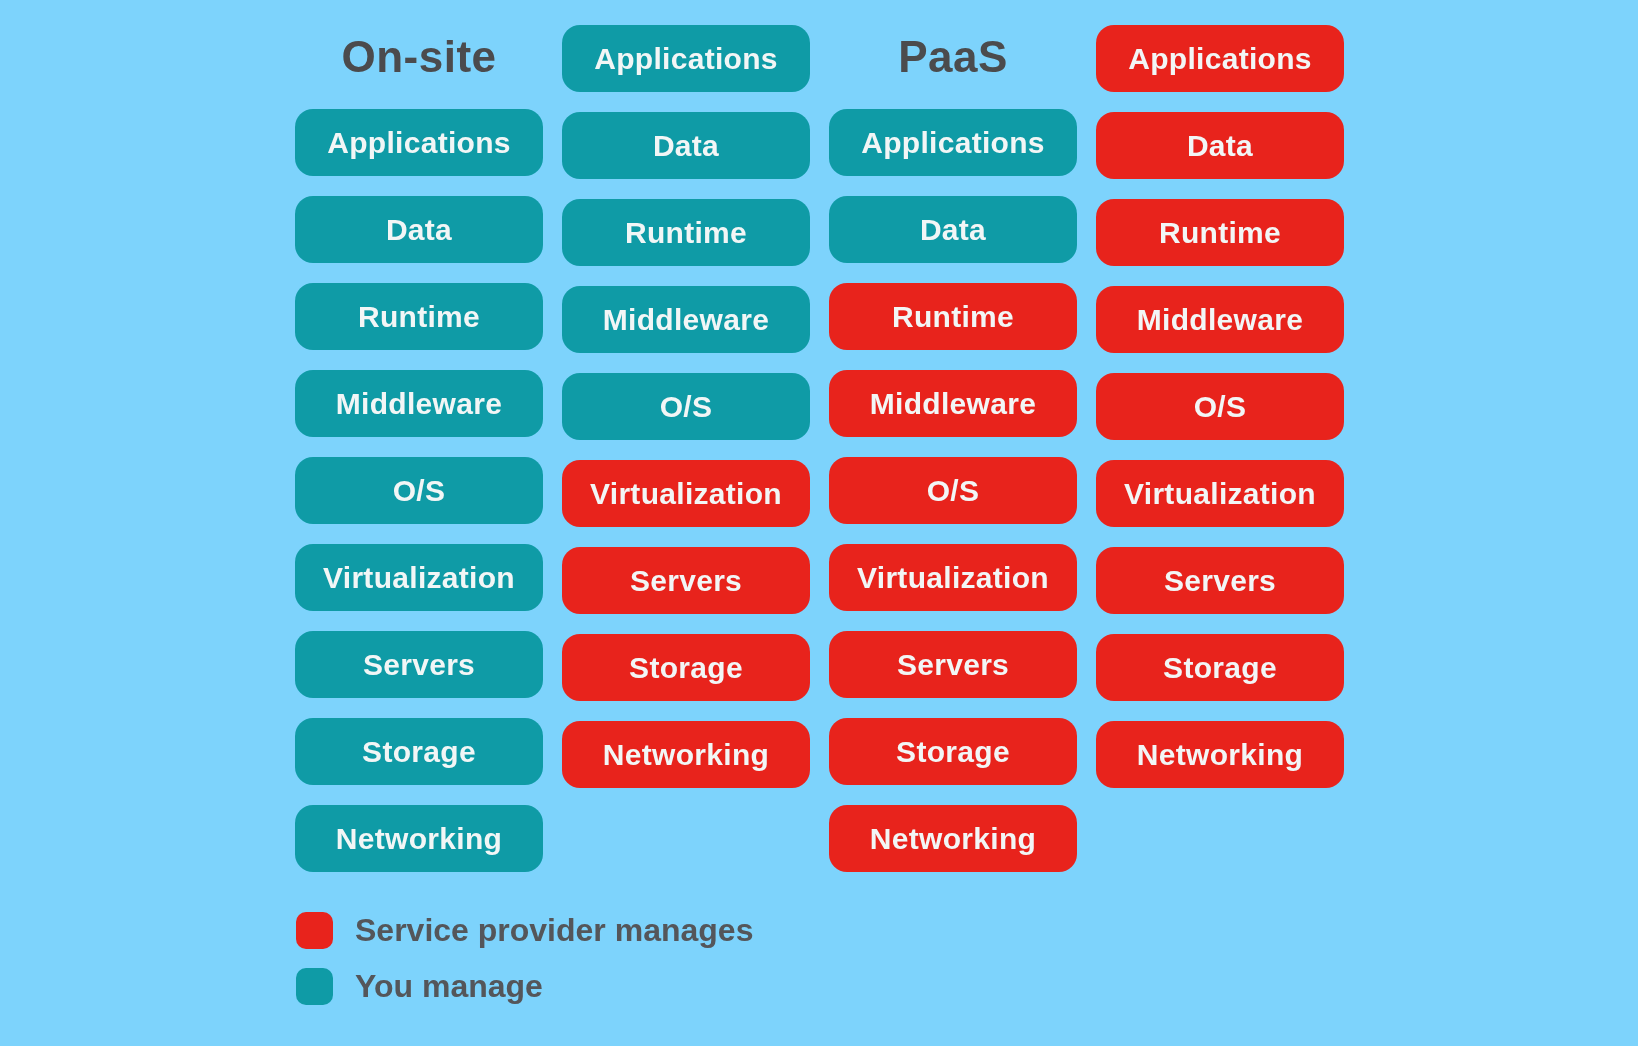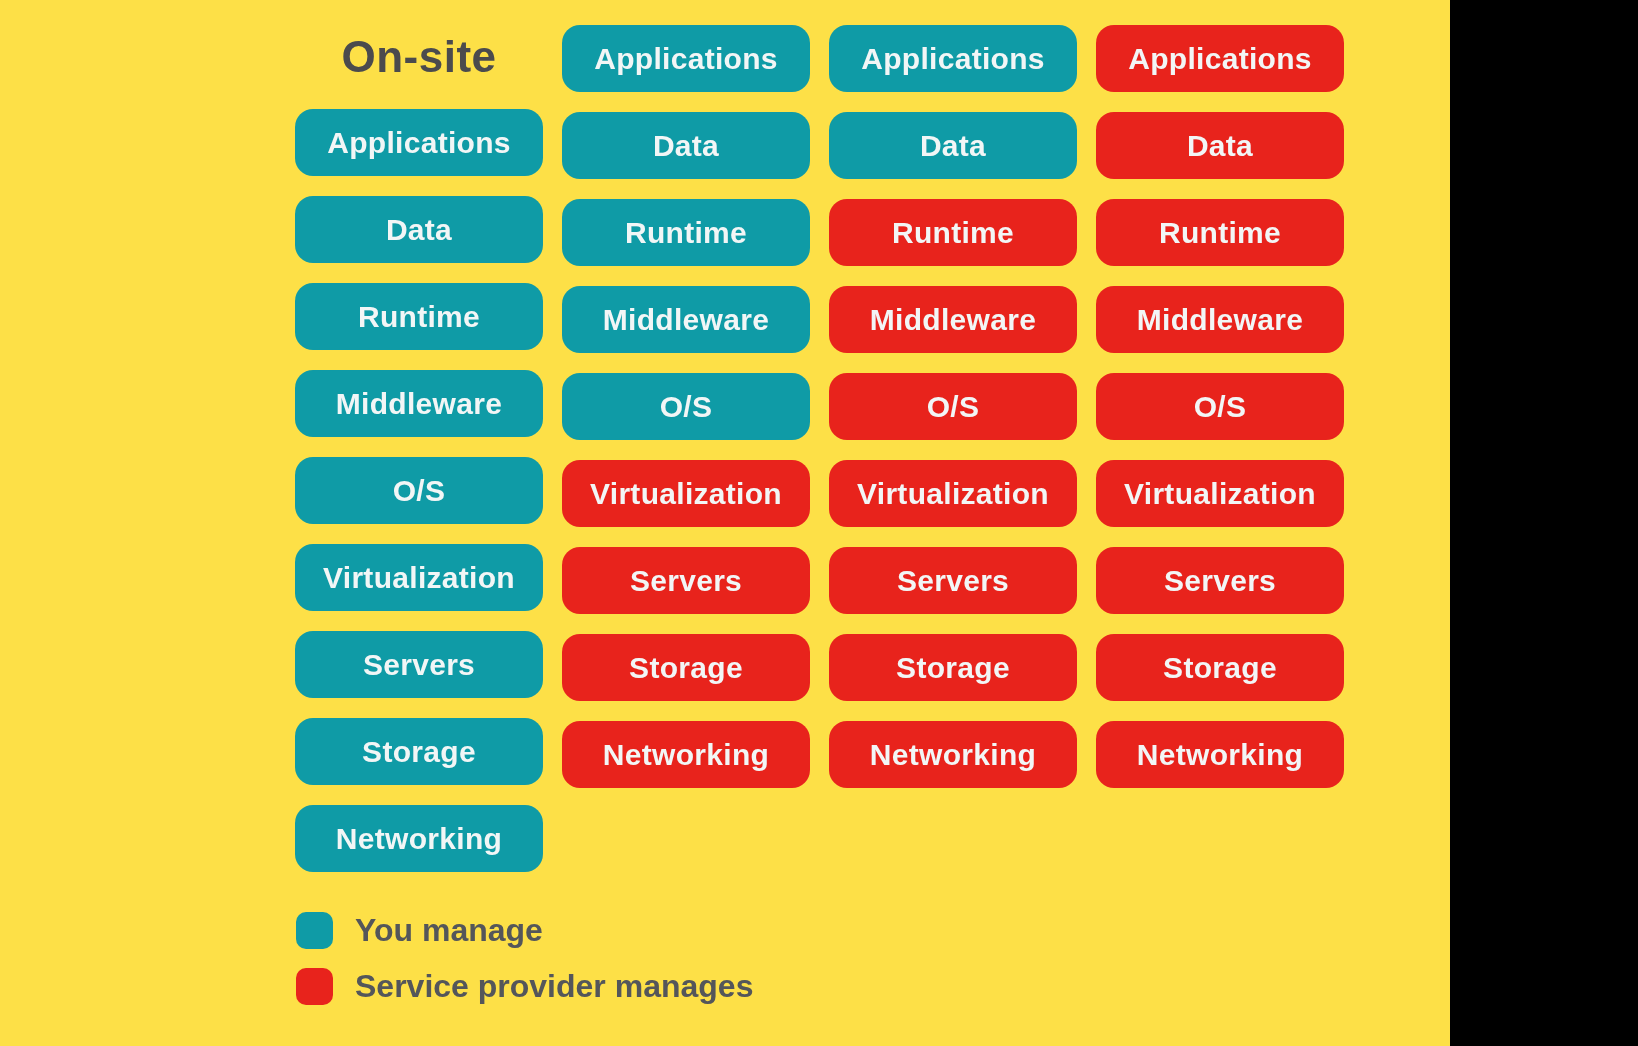--- a/index.html
+++ b/index.html
@@ -8,23 +8,23 @@
   }
   body {
     width: 1638px;
     height: 1046px;
     background: #000000;
     font-family: "Liberation Sans", sans-serif;
     overflow: hidden;
   }
   .stage {
     position: relative;
-    width: 1450px;
+    width: 1638px;
     height: 1046px;
-    background: #fde047;
+    background: #7dd3fc;
   }
   .grid {
     position: absolute;
     left: 295px;
     top: 25px;
     display: flex;
     gap: 19px;
   }
   .column {
     width: 248px;
@@ -98,20 +98,21 @@
         <div class="cell" style="background: rgb(15, 155, 166); color: rgb(242, 246, 246);">Data</div>
         <div class="cell" style="background: rgb(15, 155, 166); color: rgb(242, 246, 246);">Runtime</div>
         <div class="cell" style="background: rgb(15, 155, 166); color: rgb(242, 246, 246);">Middleware</div>
         <div class="cell" style="background: rgb(15, 155, 166); color: rgb(242, 246, 246);">O/S</div>
         <div class="cell" style="background: rgb(232, 35, 28); color: rgb(242, 246, 246);">Virtualization</div>
         <div class="cell" style="background: rgb(232, 35, 28); color: rgb(242, 246, 246);">Servers</div>
         <div class="cell" style="background: rgb(232, 35, 28); color: rgb(242, 246, 246);">Storage</div>
         <div class="cell" style="background: rgb(232, 35, 28); color: rgb(242, 246, 246);">Networking</div>
       </div>
       <div class="column">
+        <div class="col-header" style="color: rgb(75, 75, 77);">PaaS</div>
         <div class="cell" style="background: rgb(15, 155, 166); color: rgb(242, 246, 246);">Applications</div>
         <div class="cell" style="background: rgb(15, 155, 166); color: rgb(242, 246, 246);">Data</div>
         <div class="cell" style="background: rgb(232, 35, 28); color: rgb(242, 246, 246);">Runtime</div>
         <div class="cell" style="background: rgb(232, 35, 28); color: rgb(242, 246, 246);">Middleware</div>
         <div class="cell" style="background: rgb(232, 35, 28); color: rgb(242, 246, 246);">O/S</div>
         <div class="cell" style="background: rgb(232, 35, 28); color: rgb(242, 246, 246);">Virtualization</div>
         <div class="cell" style="background: rgb(232, 35, 28); color: rgb(242, 246, 246);">Servers</div>
         <div class="cell" style="background: rgb(232, 35, 28); color: rgb(242, 246, 246);">Storage</div>
         <div class="cell" style="background: rgb(232, 35, 28); color: rgb(242, 246, 246);">Networking</div>
       </div>
@@ -122,21 +123,21 @@
         <div class="cell" style="background: rgb(232, 35, 28); color: rgb(242, 246, 246);">Middleware</div>
         <div class="cell" style="background: rgb(232, 35, 28); color: rgb(242, 246, 246);">O/S</div>
         <div class="cell" style="background: rgb(232, 35, 28); color: rgb(242, 246, 246);">Virtualization</div>
         <div class="cell" style="background: rgb(232, 35, 28); color: rgb(242, 246, 246);">Servers</div>
         <div class="cell" style="background: rgb(232, 35, 28); color: rgb(242, 246, 246);">Storage</div>
         <div class="cell" style="background: rgb(232, 35, 28); color: rgb(242, 246, 246);">Networking</div>
       </div>
     </div>
   <div class="legend" id="legend">
       <div class="legend-row">
+        <div class="swatch" style="background: rgb(232, 35, 28);"></div>
+        <div class="legend-label" style="color: rgb(84, 86, 90);">Service provider manages</div>
+      </div>
+      <div class="legend-row">
         <div class="swatch" style="background: rgb(15, 155, 166);"></div>
         <div class="legend-label" style="color: rgb(84, 86, 90);">You manage</div>
-      </div>
-      <div class="legend-row">
-        <div class="swatch" style="background: rgb(232, 35, 28);"></div>
-        <div class="legend-label" style="color: rgb(84, 86, 90);">Service provider manages</div>
       </div>
     </div>
 </div>
 
 </body></html>

